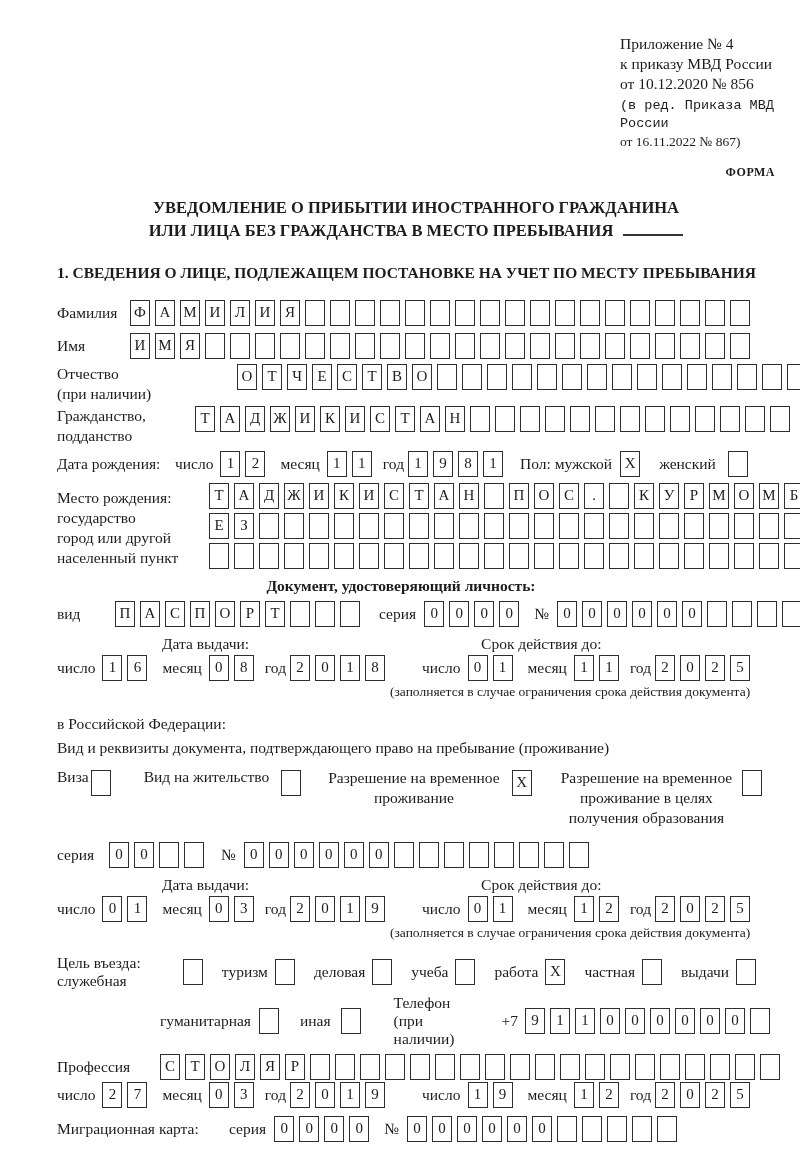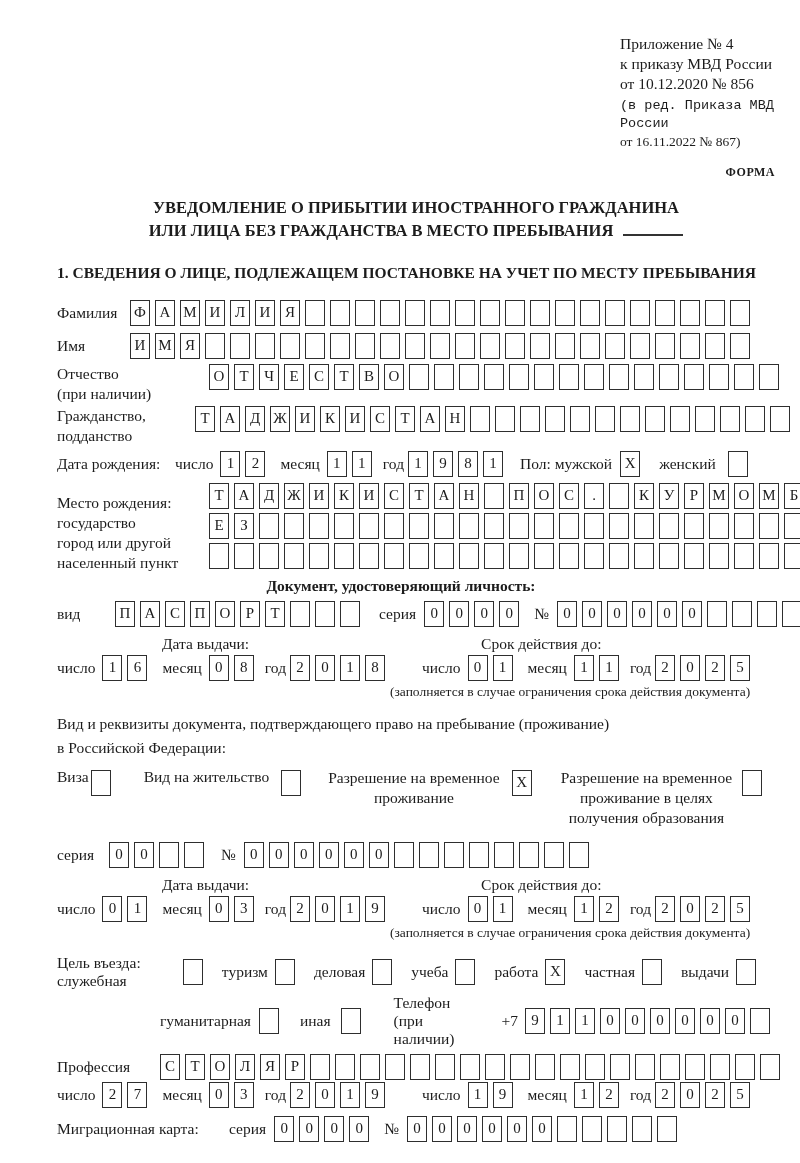--- a/index.html
+++ b/index.html
@@ -16,36 +16,36 @@
   .hdr .sm.first { margin-top:3px;font-family:Liberation Mono, monospace; }
   .forma { text-align:right; font-weight:bold; font-size:12px; margin-top:14px; letter-spacing:0.5px; }
 
   
   .title { text-align:center; font-weight:bold; font-size:16.5px; line-height:23px; margin-top:16px; }
   .uline { display:inline-block; width:60px; border-bottom:2px solid #333; margin-left:10px; }
   .sec1 { font-weight:bold; font-size:15.5px; margin-top:22px; }
 
   
   .row { display:flex; align-items:center; }
-  .rowt { display:flex; align-items:flex-end; }
+  .rowt { display:flex; align-items:center; }
   .lab { flex:0 0 auto; }
   .multi div { line-height:20px; }
   .cells { display:inline-flex; flex:0 0 auto; }
   .cell {
     width:20px; height:26px; box-sizing:border-box;
     border:1.6px solid #2e2e2e; margin-right:5px;
     font-size:15px; line-height:23px; text-align:center;
     display:inline-block; background:#fff;
   }
   .cellcol .cells { display:flex; margin-bottom:4px; }
 
   
   .r-surname { margin-top:18px; }  .r-surname .lab { width:73px; }
   .r-name { margin-top:7px; }      .r-name .lab { width:73px; }
-  .r-patron { margin-top:5px; align-items:flex-end; } .r-patron .lab { width:152px; height:26px; }
+  .r-patron { margin-top:5px; align-items:flex-end;gap:28px; } .r-patron .lab { width:152px; height:26px; }
   .r-citiz { margin-top:16px; align-items:flex-start; } .r-citiz .lab { width:138px; height:26px; }
   .r-bdate { margin-top:19px; }
   .r-bdate .l0 { width:118px; }
   .dlab { margin:0 7px 0 10px; }
   .dlab.first { margin-left:0; }
   .glab { margin:0 4px 0 6px; }
   .r-bdate .sex { margin-left:12px; margin-right:8px; }
   .r-bdate .fem { margin-left:14px; margin-right:12px; }
 
   .r-bplace { margin-top:6px; } .r-bplace .lab { width:152px; line-height:21px; }
@@ -438,22 +438,22 @@
           <span class="cell">2</span>
           <span class="cell">0</span>
           <span class="cell">2</span>
           <span class="cell">5</span>
         </span>
     </span>
   </div>
   <div class="note-r">(заполняется в случае ограничения срока действия документа)</div>
 
   <div class="par">
+    <div>в Российской Федерации:</div>
     <div>Вид и реквизиты документа, подтверждающего право на пребывание (проживание)</div>
-    <div>в Российской Федерации:</div>
   </div>
 
   <div class="rowt r-permit">
     <span class="t1">Виза</span>
     <span class="cells">
         <span class="cell"></span>
       </span>
     <span class="t2">Вид на жительство</span>
     <span class="cells">
         <span class="cell"></span>

